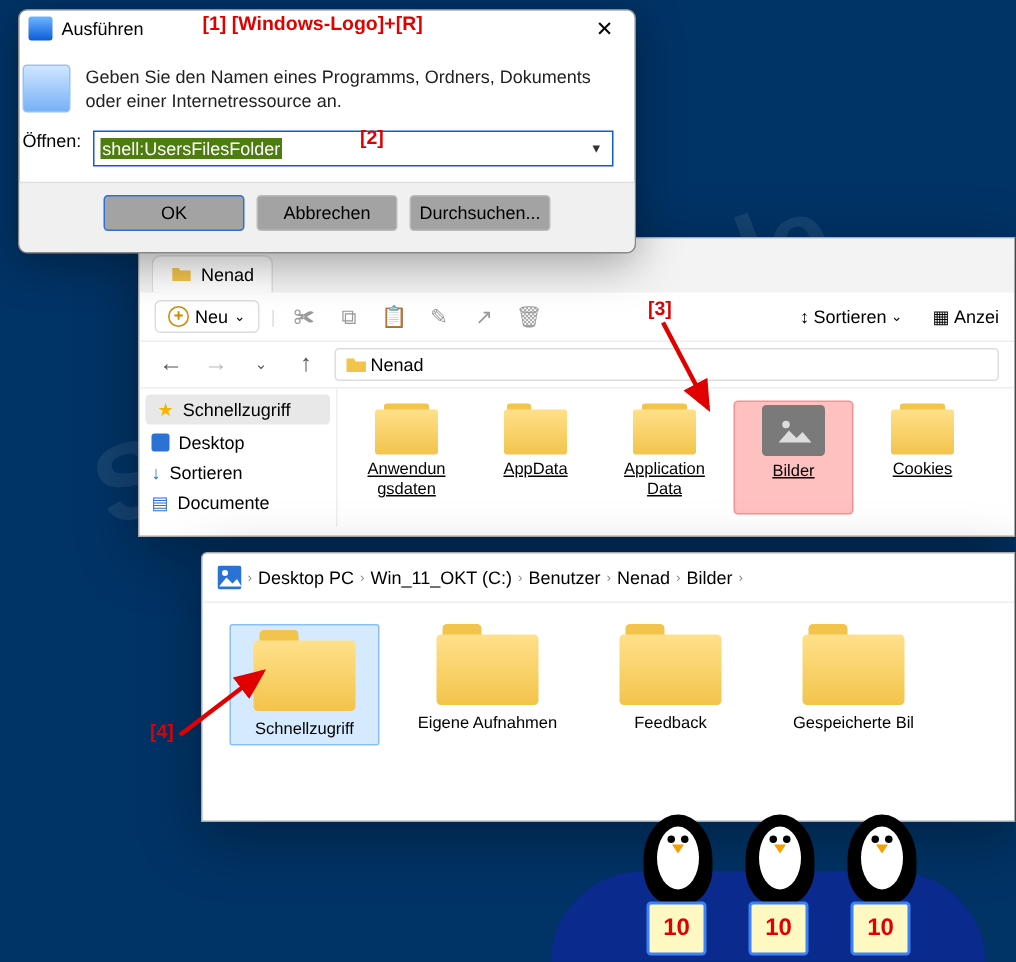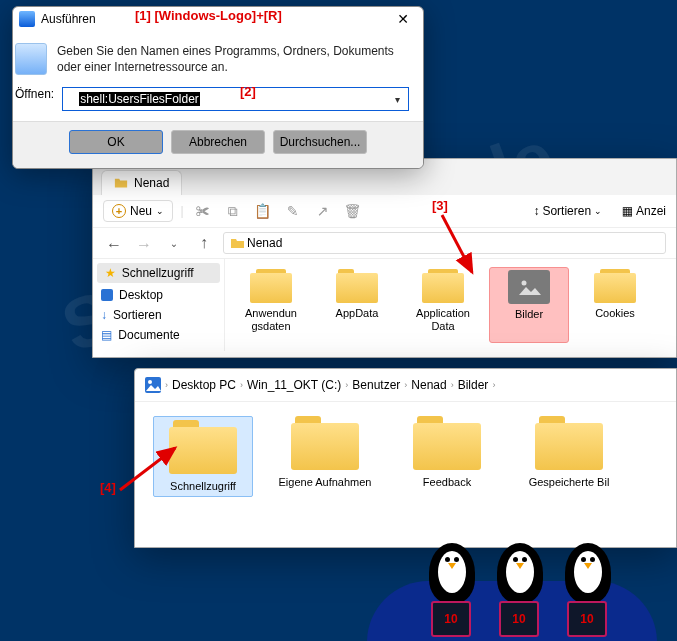--- a/index.html
+++ b/index.html
@@ -14,21 +14,21 @@
 .run-title { display: flex; align-items: center; padding: 4px 6px; font-size: 12px; }
 .run-title .icon { width: 16px; height: 16px; background: linear-gradient(#6fb6ff,#0a5cd8); border-radius: 2px; margin-right: 6px; }
 .run-title .close { margin-left: auto; width: 28px; text-align: center; font-size: 14px; }
 .run-body { padding: 12px 14px 10px 2px; font-size: 12px; }
 .run-body-row { display: flex; gap: 10px; }
 .run-icon { width: 32px; height: 32px; background: linear-gradient(#cfe6ff,#76b1f7); border: 1px solid #9ac2ec; border-radius: 3px; flex: 0 0 32px; }
 .run-desc { color: #222; line-height: 1.35; }
 .run-open-row { display: flex; align-items: flex-start; margin-top: 12px; gap: 8px; }
 .run-open-label { font-size: 12px; }
 .run-input { flex: 1; display: flex; align-items: center; border: 1px solid #0a5cd8; background: #fff; height: 24px; padding: 0 4px; position: relative; }
-.run-input .sel { background: #000000; color: #fff; padding: 0 1px; margin-left: 12px; }
+.run-input .sel { background: #4d7c0f; color: #fff; padding: 0 1px; }
 .run-chev { font-size: 10px; color: #333; padding: 0 4px; }
 .run-buttons { display: flex; justify-content: center; gap: 8px; padding: 8px 10px 14px 10px; background: #f0f0f0; border-top: 1px solid #ddd; border-radius: 0 0 6px 6px; }
 .run-buttons button { width: 94px; height: 24px; font-size: 12px; background: #a3a3a3; border: 1px solid #bbb; border-radius: 3px; }
 .run-buttons button.primary { border-color: #2a72d4; }
 
 
 .anno { position: absolute; color: #e00000; font-weight: bold; font-size: 13px; z-index: 40; }
 .arrow { position: absolute; z-index: 39; }
 
 
@@ -43,21 +43,21 @@
 .sort { margin-left: auto; display: flex; align-items: center; gap: 3px; font-size: 12px; }
 .navrow { display: flex; align-items: center; gap: 8px; padding: 4px 10px; border-bottom: 1px solid #eee; }
 .navarr { width: 22px; text-align: center; color: #555; font-size: 16px; }
 .breadcrumb { display: flex; align-items: center; gap: 3px; font-size: 12px; border: 1px solid #ddd; border-radius: 3px; padding: 3px 6px; flex: 1; }
 .ex-body { display: flex; height: calc(100% - 106px); }
 .sidebar { width: 132px; border-right: 1px solid #eee; font-size: 12px; padding: 2px 0; }
 .side-item { display: flex; align-items: center; gap: 6px; padding: 3px 8px; }
 .side-item.quick { background: #e8e8e8; border-radius: 3px; margin: 2px 4px; }
 .star { color: #f5b301; font-size: 12px; }
 .sq { width: 12px; height: 12px; background: #2a72d4; border-radius: 2px; }
-.files { flex: 1; display: flex; gap: 6px; padding: 8px 6px; overflow: hidden; }
+.files { flex: 1; display: flex; gap: 6px; padding: 8px 6px; overflow: hidden; text-decoration: underline; }
 .fcell { width: 80px; text-align: center; font-size: 11px; }
 .fcell.sel { background: #ffc0c0; border: 1px solid #f79090; border-radius: 3px; }
 .ficon-folder { width: 42px; height: 34px; margin: 2px auto 4px auto; position: relative; }
 .ficon-folder::before { content:""; position:absolute; left:2px; top:0; width:16px; height:6px; background:#f3c44b; border-radius:2px 2px 0 0; }
 .ficon-folder::after { content:""; position:absolute; left:0; top:4px; width:42px; height:30px; background: linear-gradient(#ffe08a,#f3c44b); border-radius:2px; }
 .ficon-folder.short::before { left:6px; width:30px; }
 .ficon-pic { width: 42px; height: 34px; margin: 2px auto 4px auto; background:#7a7a7a; border-radius:3px; position:relative; display:flex; align-items:center; justify-content:center; }
 .ficon-pic svg { width:24px; height:20px; }
 .fname { line-height: 1.15; word-break: break-word; }
 
@@ -74,21 +74,21 @@
 
 
 .judges { position: absolute; right: 60px; bottom: 8px; z-index: 30; display: flex; gap: 10px; }
 .bench { position: absolute; right: 20px; bottom: -10px; width: 290px; height: 70px; background: #0a2a8d; border-radius: 70px 70px 10px 10px; z-index: 25; }
 .penguin { width: 58px; height: 90px; position: relative; }
 .penguin .body { width: 46px; height: 60px; background: #000; border-radius: 50% 50% 40% 40%; margin: 0 auto; position: relative; }
 .penguin .body::after { content:""; position:absolute; left:9px; top:8px; width:28px; height:42px; background:#fff; border-radius:50%; }
 .penguin .eye { position:absolute; top:14px; width:5px; height:5px; background:#000; border-radius:50%; z-index:2; }
 .penguin .eye.l { left:16px; } .penguin .eye.r { right:16px; }
 .penguin .beak { position:absolute; top:20px; left:19px; width:0; height:0; border-left:4px solid transparent; border-right:4px solid transparent; border-top:6px solid #f59f00; z-index:2; }
-.penguin .card { position:absolute; bottom:-4px; left:8px; width:40px; height:36px; background:#0f172a; border:2px solid #be185d; border-radius:3px; display:flex; align-items:center; justify-content:center; font-weight:bold; color:#e00000; font-size:12px; }
+.penguin .card { position:absolute; bottom:-4px; left:8px; width:40px; height:36px; background:#fef9c3; border:2px solid #3b82f6; border-radius:3px; display:flex; align-items:center; justify-content:center; font-weight:bold; color:#e00000; font-size:16px; }
 
 .chev-down { font-size: 9px; }
 </style>
 </head>
 <body>
 
 <div class="watermark wm-diag">SoftwareOK.de</div>
 
 <div class="anno" style="left:135px; top:8px;">[1]  [Windows-Logo]+[R]</div>
 <div class="anno" style="left:240px; top:84px;">[2]</div>

